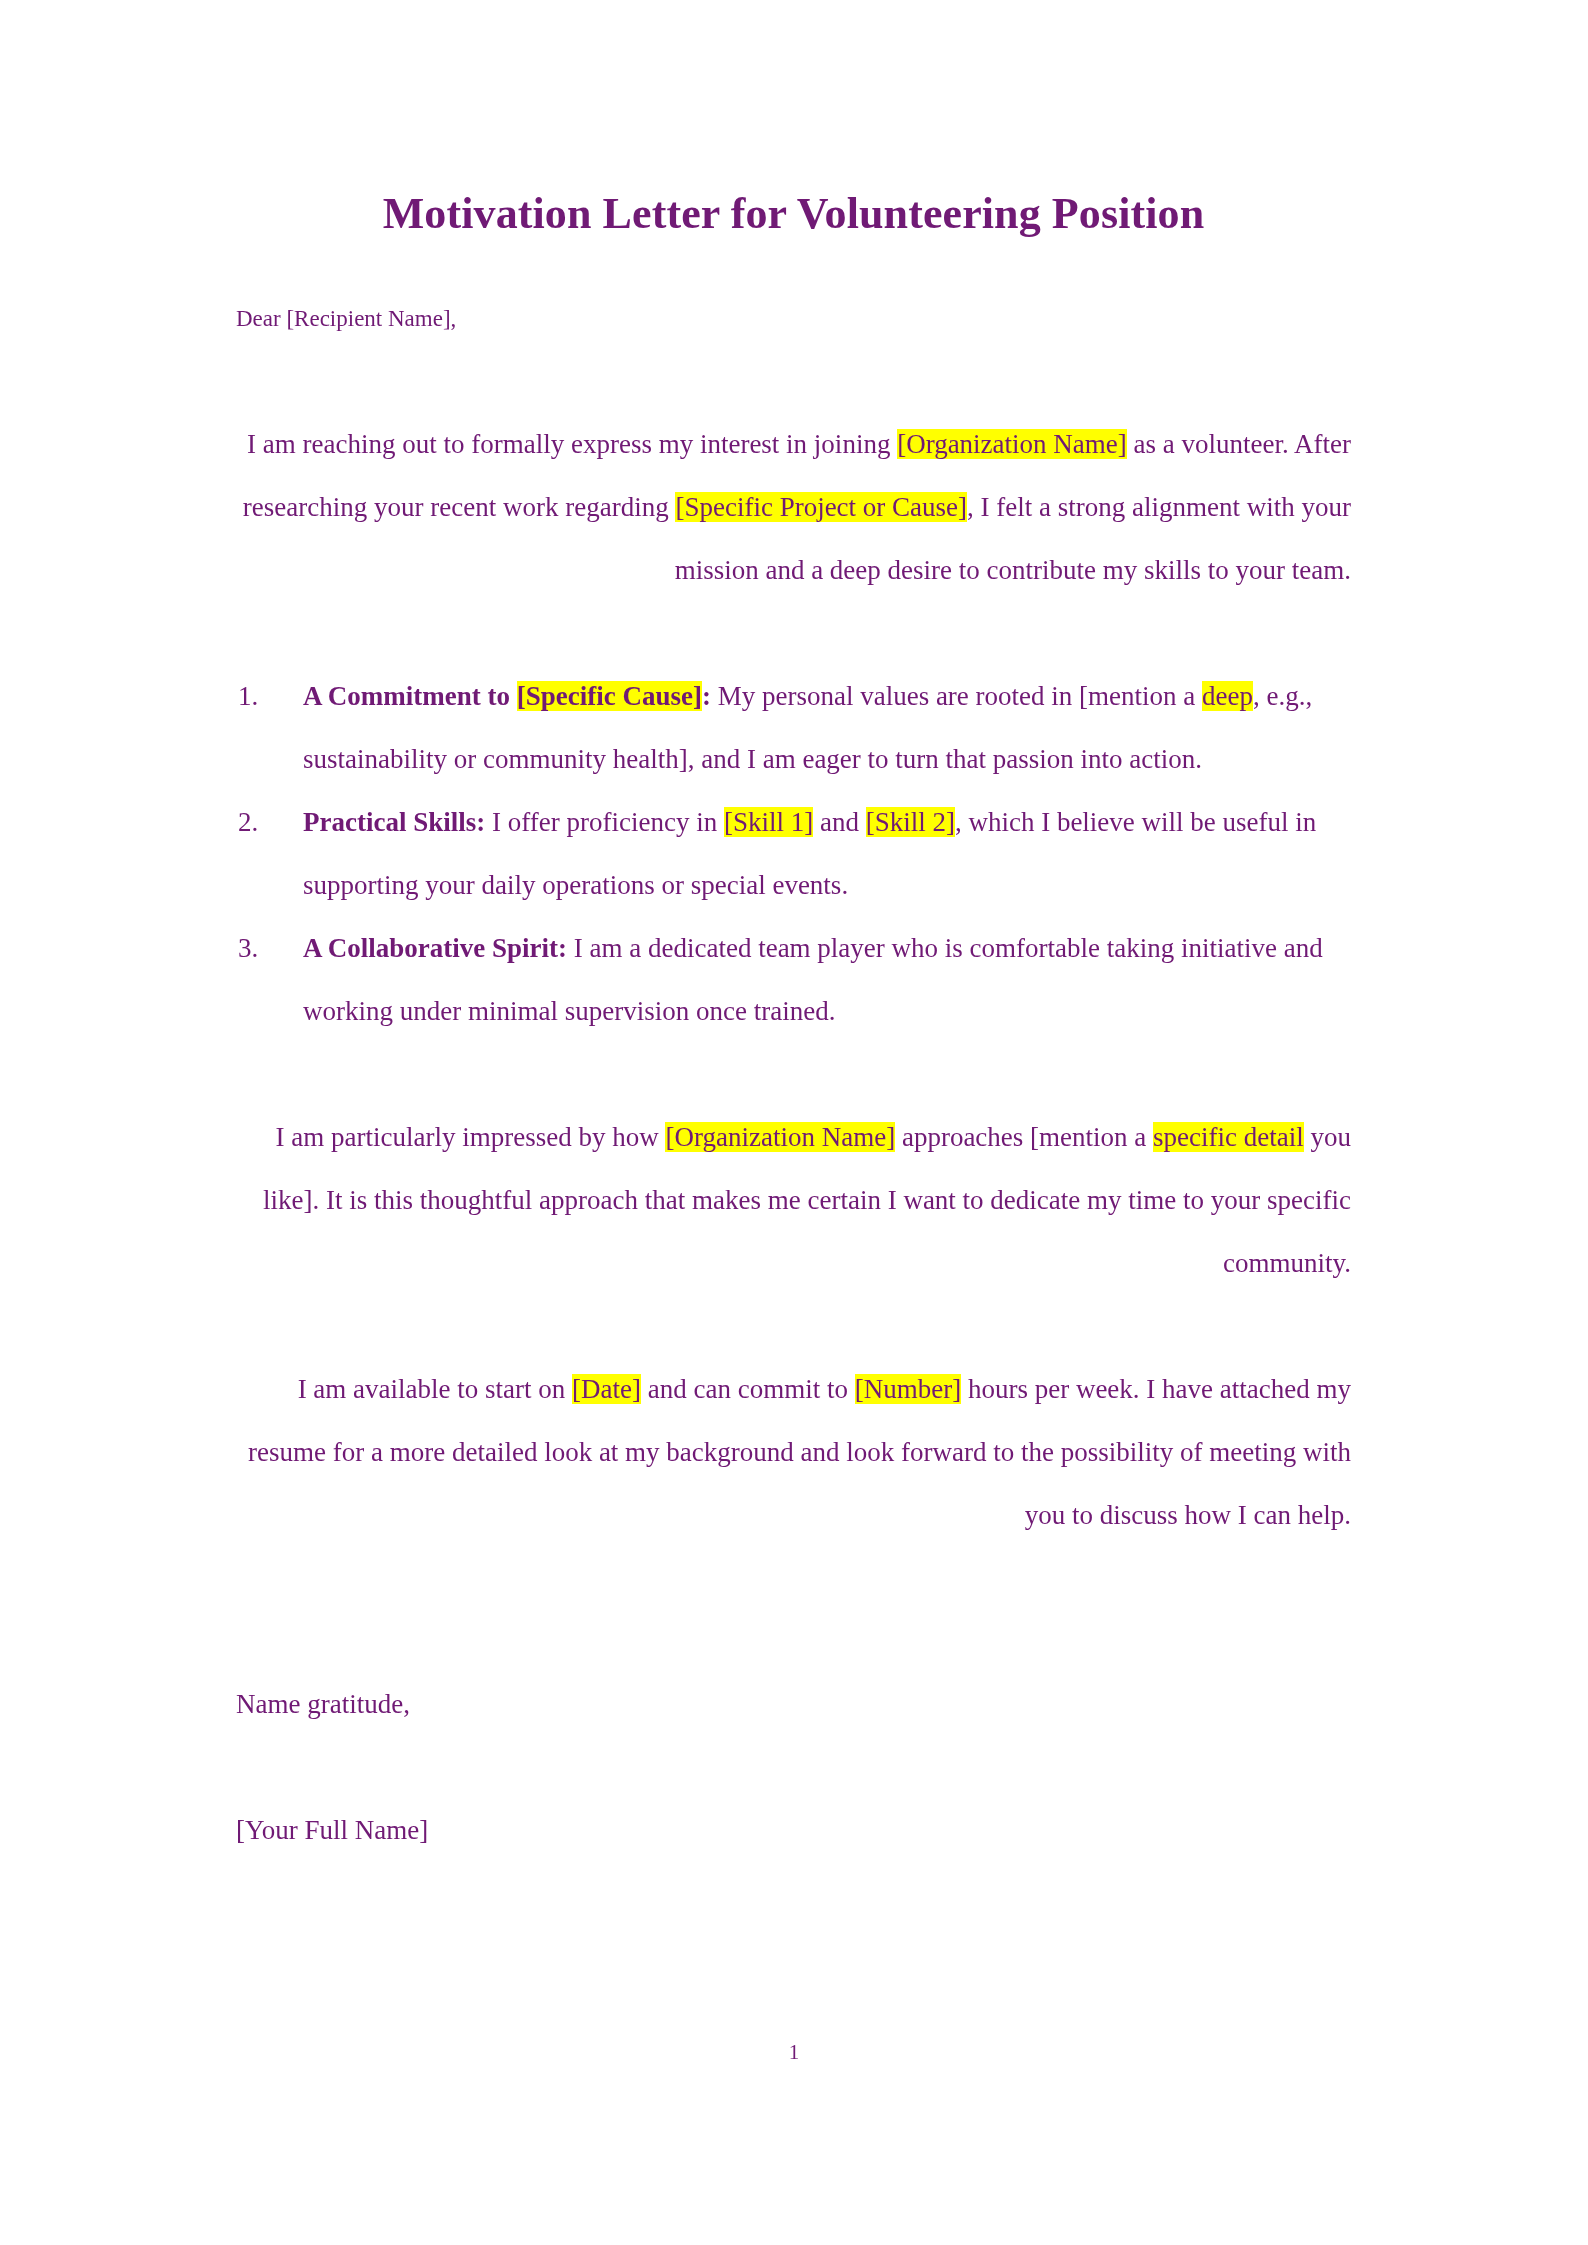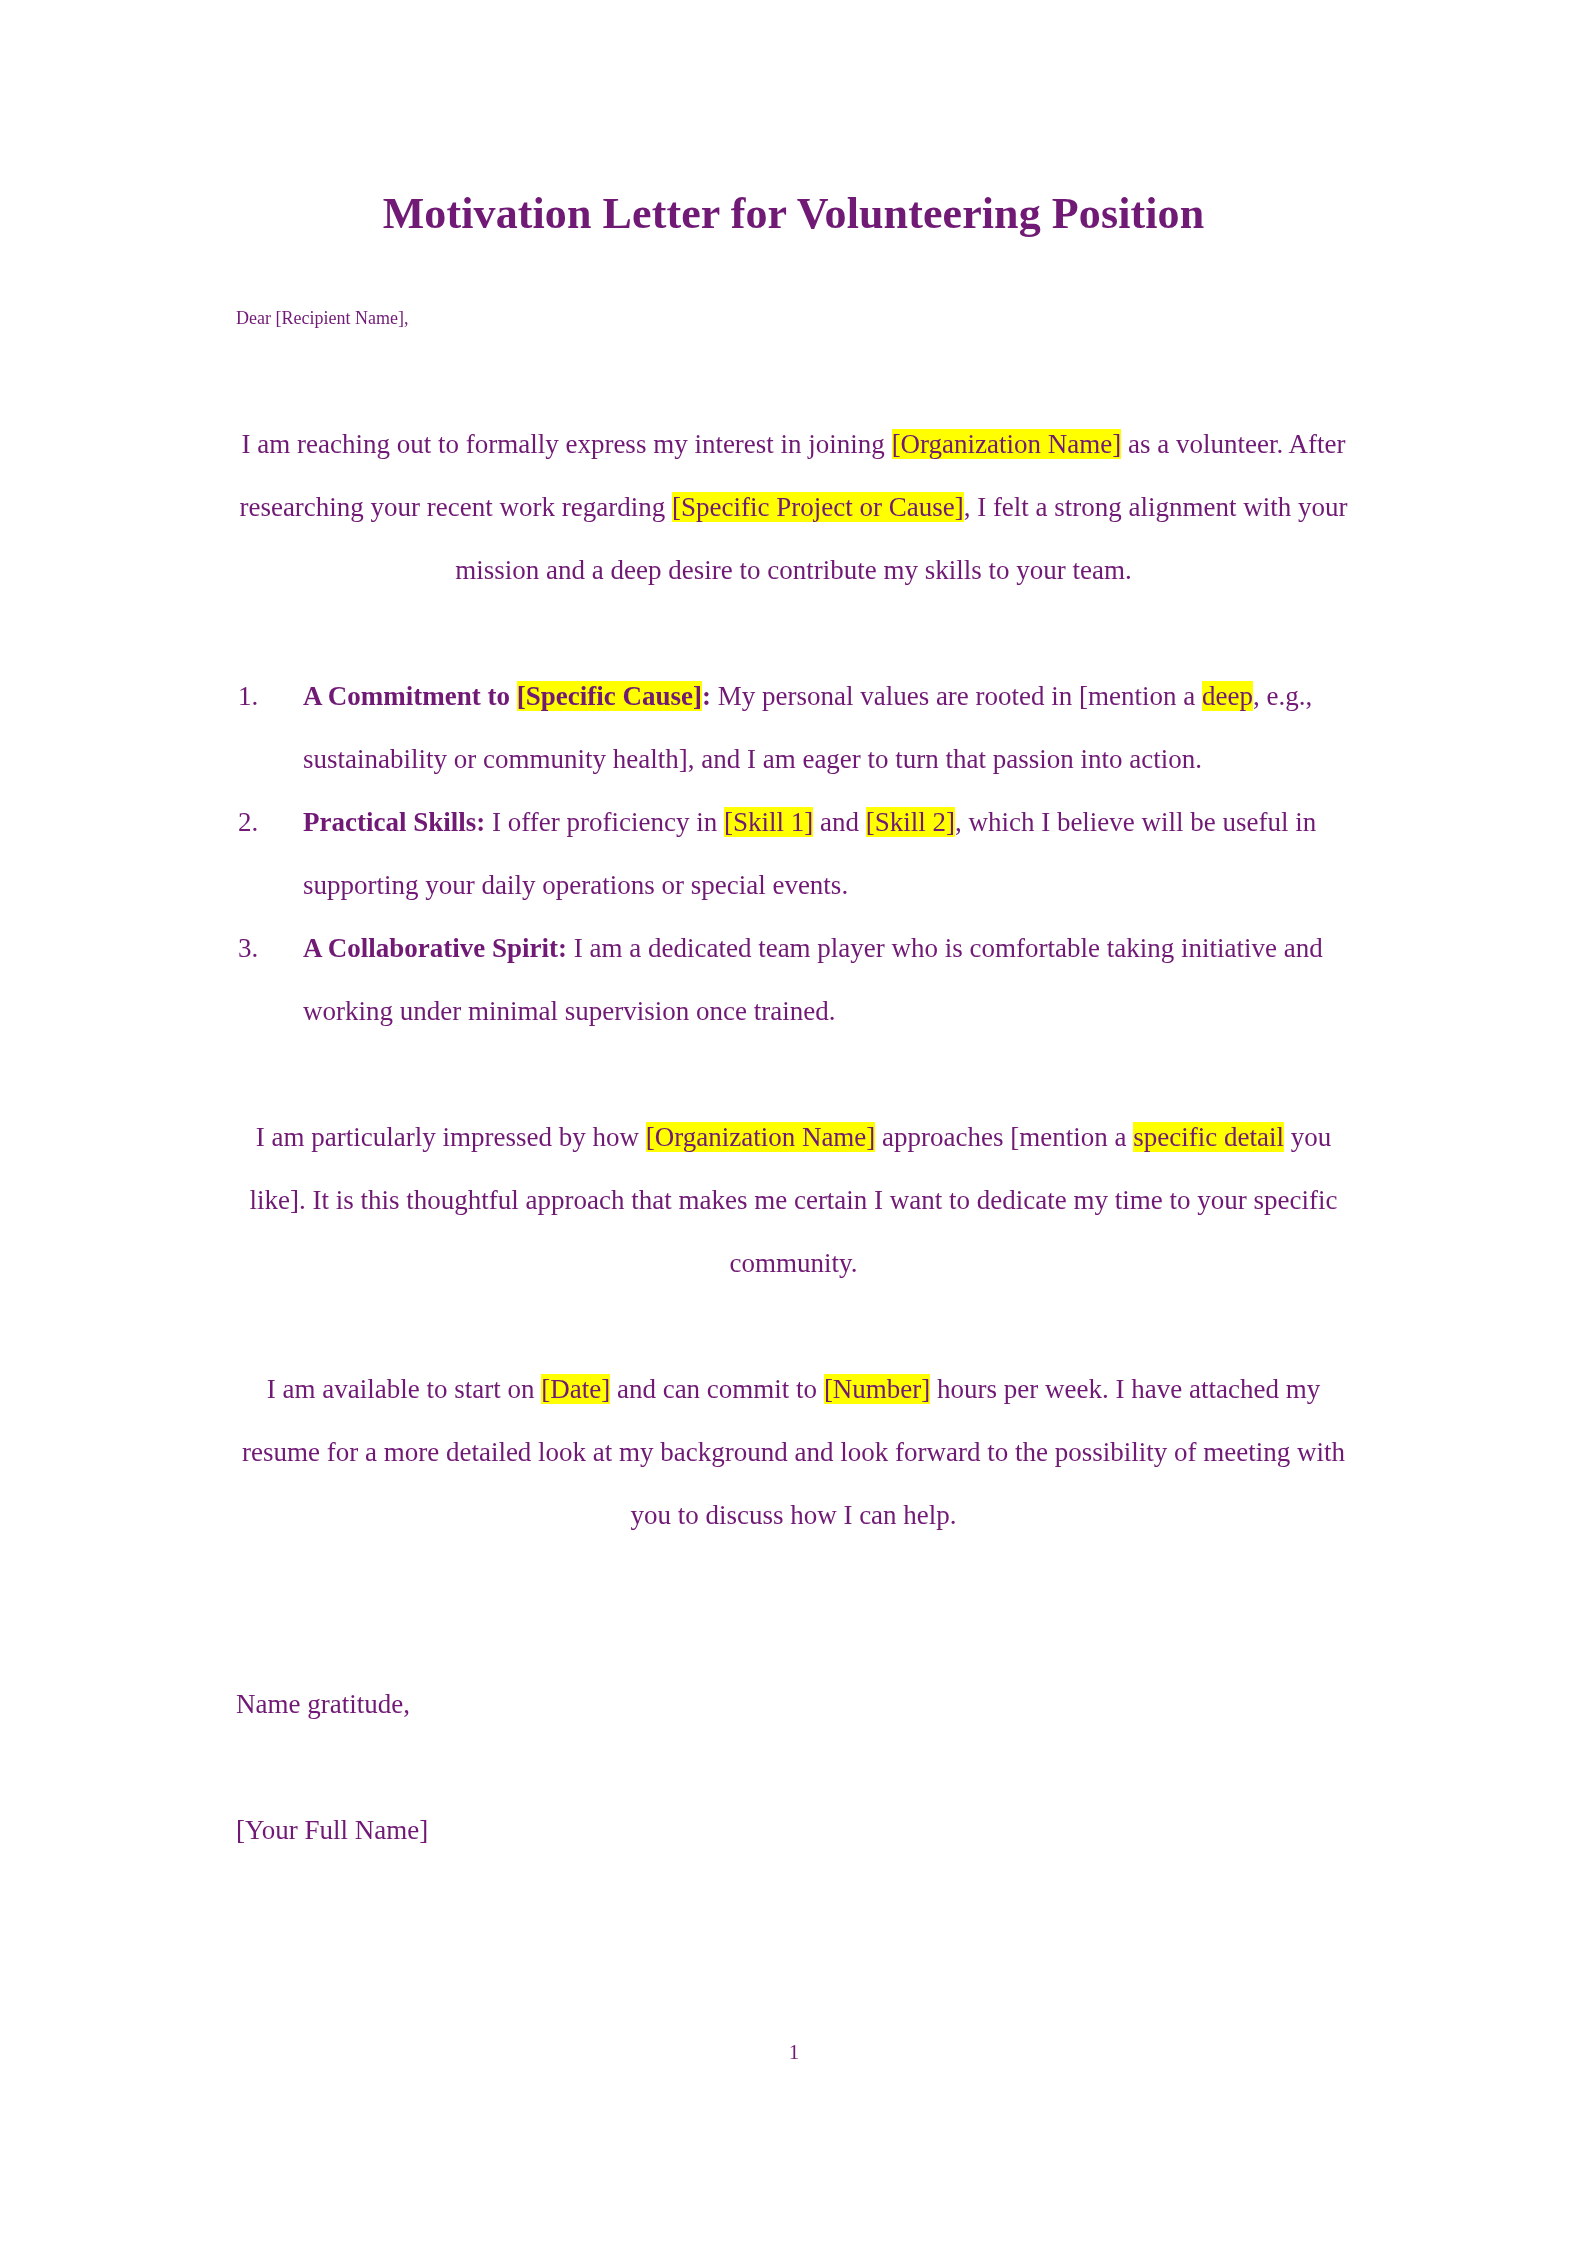--- a/index.html
+++ b/index.html
@@ -28,26 +28,26 @@
     font-weight: bold;
     text-align: center;
     line-height: 1.25;
     margin: 0 0 46px 0;
     letter-spacing: 0.1px;
   }
   .para {
     font-size: 27px;
     line-height: 63px;
     margin: 0;
-    text-align: center;
+    text-align: right;
   }
   .spacer-sm { height: 63px; }
   .spacer-md { height: 63px; }
   .salutation {
-    font-size: 18px;
+    font-size: 23px;
     line-height: 63px;
     margin: 0;
     font-family: Liberation Serif, serif;
   }
   .section-heading {
     font-size: 27px;
     font-weight: bold;
     line-height: 63px;
     margin: 0;
   }

